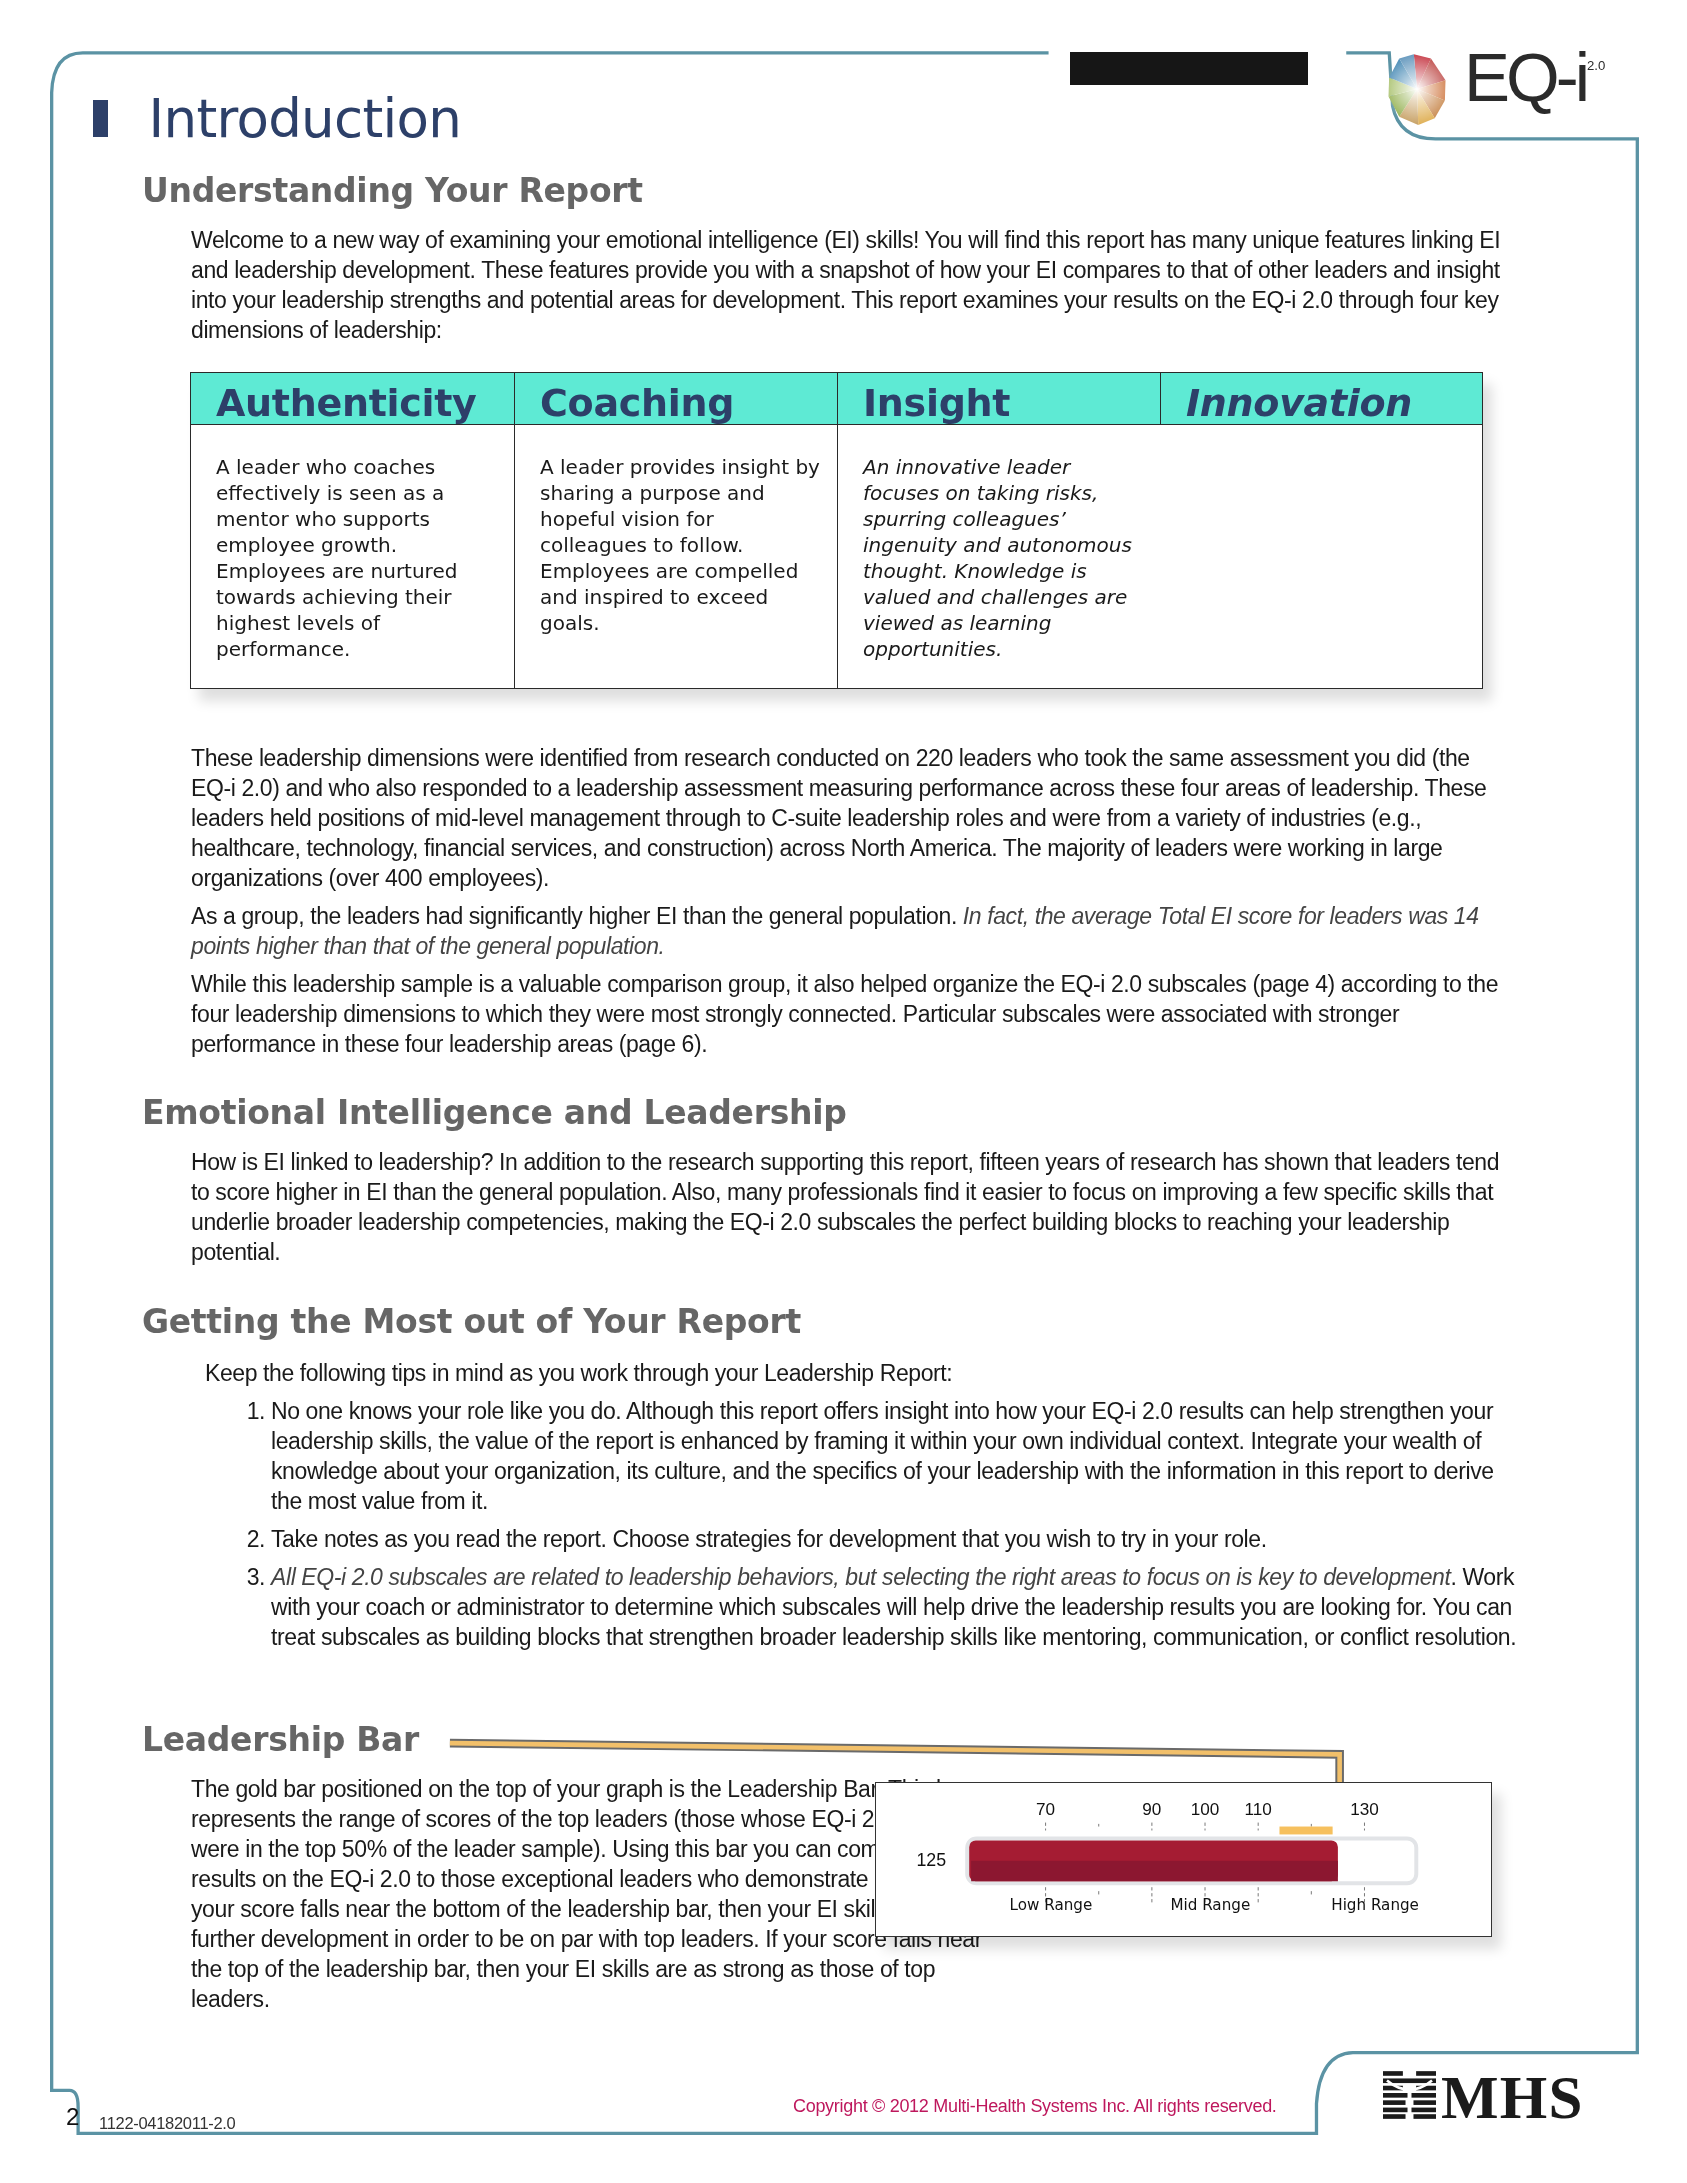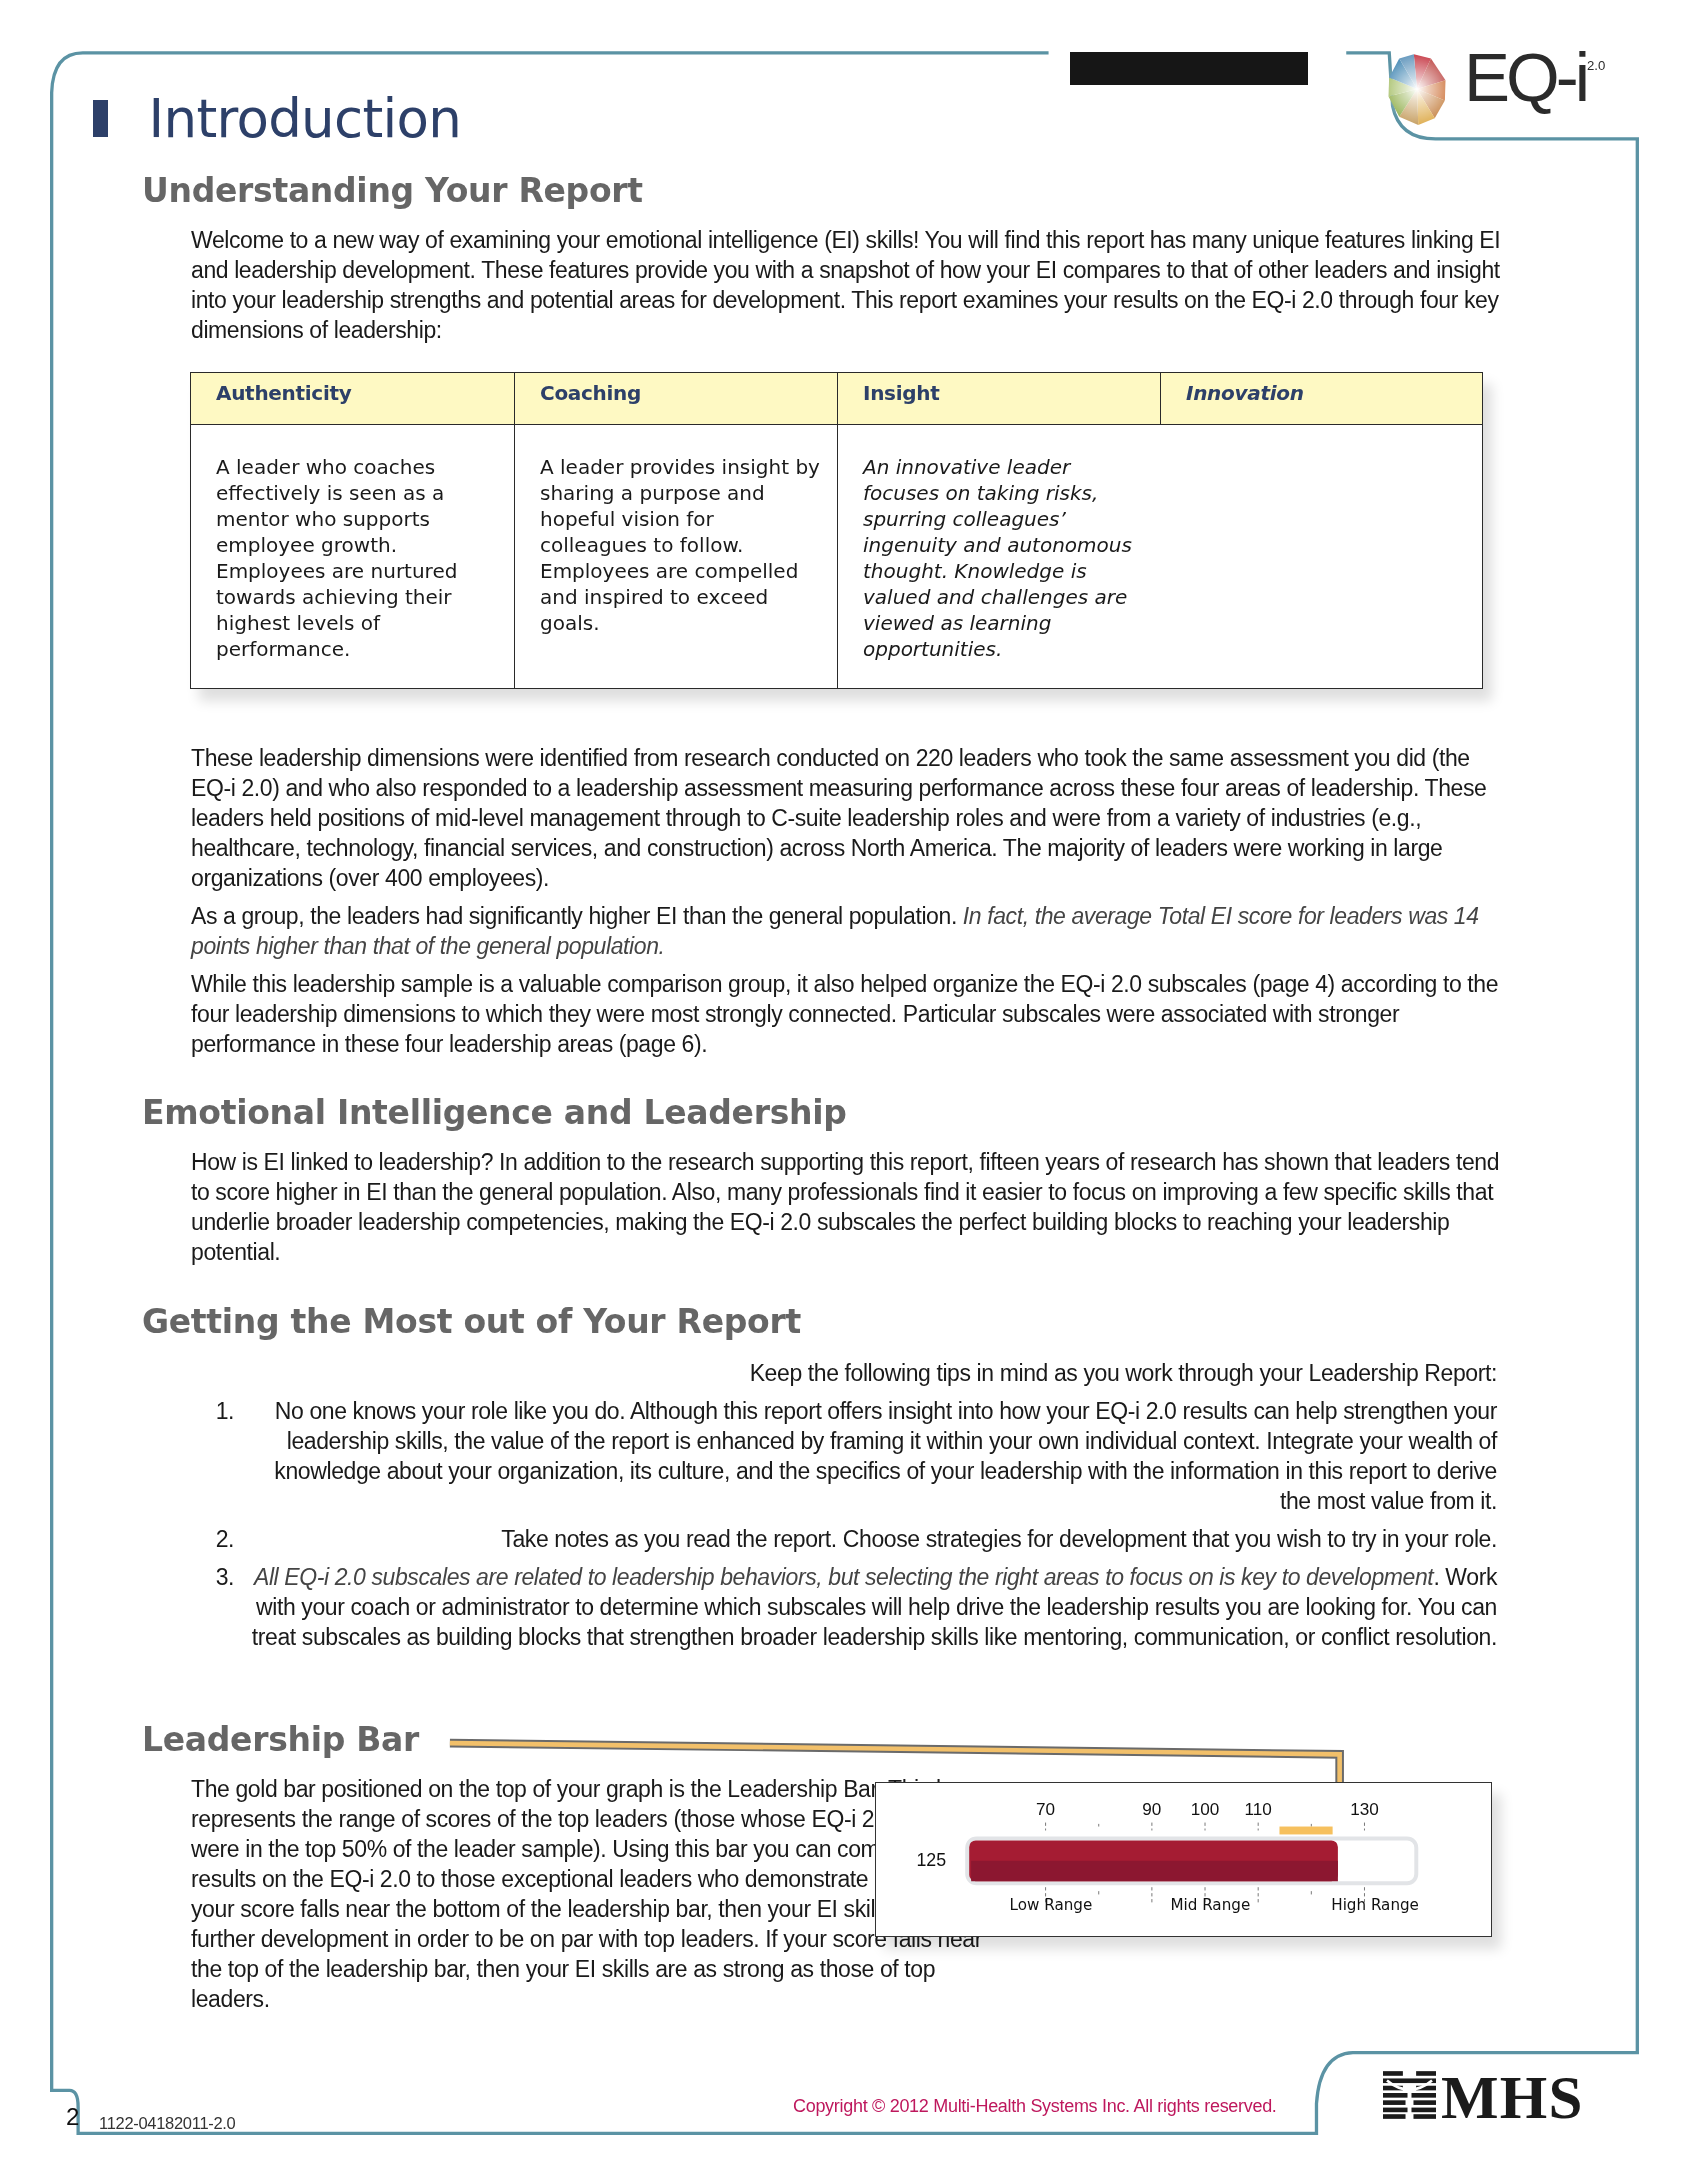--- a/index.html
+++ b/index.html
@@ -20,28 +20,28 @@
   .h2 { position:absolute; left:142px; font-family:"DejaVu Sans", sans-serif; font-size:33px;
         color:#666666; font-weight:bold; letter-spacing:-0.3px; }
 
   .para { position:absolute; left:191px; width:1317px; font-size:23px; line-height:30px; color:#1a1a1a; letter-spacing:-0.4px; }
   .para p { margin:0 0 8px 0; }
   .para em { font-style:italic; color:#444; }
 
   .dim-table { position:absolute; left:190px; top:372px; width:1291px; height:315px;
                border:1.3px solid #2a2a2a; box-shadow:9.3px 12px 12px rgba(0,0,0,0.13);
                display:grid; grid-template-columns:324px 323px 323px 1fr; grid-template-rows:52px 1fr; background:#fff; }
-  .dim-head { background:#fef9c3; border-bottom:1.3px solid #2a2a2a; border-right:1.3px solid #2a2a2a;
-              font-family:"DejaVu Sans", sans-serif; font-weight:bold; font-size:20px; color:#2d4069;
+  .dim-head { background:#5eead4; border-bottom:1.3px solid #2a2a2a; border-right:1.3px solid #2a2a2a;
+              font-family:"DejaVu Sans", sans-serif; font-weight:bold; font-size:38px; color:#2d4069;
               padding:8px 0 0 25px; box-sizing:border-box; letter-spacing:-0.3px; }
   .dim-body { border-right:1.3px solid #2a2a2a; padding:29px 13.2px 0 25px; box-sizing:border-box;
               font-family:"DejaVu Sans", sans-serif; font-size:20px; line-height:26px; color:#1a1a1a; }
   .last { border-right:none;font-style:italic; }
 
-  .tips { position:absolute; left:174px; top:1358px; width:1323px; font-size:23px; line-height:30px; letter-spacing:-0.4px;text-align:right; }
+  .tips { position:absolute; left:205px; top:1358px; width:1323px; font-size:23px; line-height:30px; letter-spacing:-0.4px; }
   .tips .lead { margin:0 0 8px 0; }
   .tips ol { margin:0; padding-left:66px; }
   .tips li { margin:0 0 8px 0; padding-left:0; }
   .tips em { font-style:italic; color:#444; }
 
   .lb-text { position:absolute; left:191px; top:1774px; width:1317px; font-size:23px; line-height:30px; letter-spacing:-0.4px; }
   .lb-float { float:right; width:509px; height:284px; }
 
   .lb-chart { position:absolute; left:875px; top:1782px; width:615px; height:153px;
               border:1.3px solid #333; background:#fff; box-shadow:9.3px 12px 12px rgba(0,0,0,0.13); }

